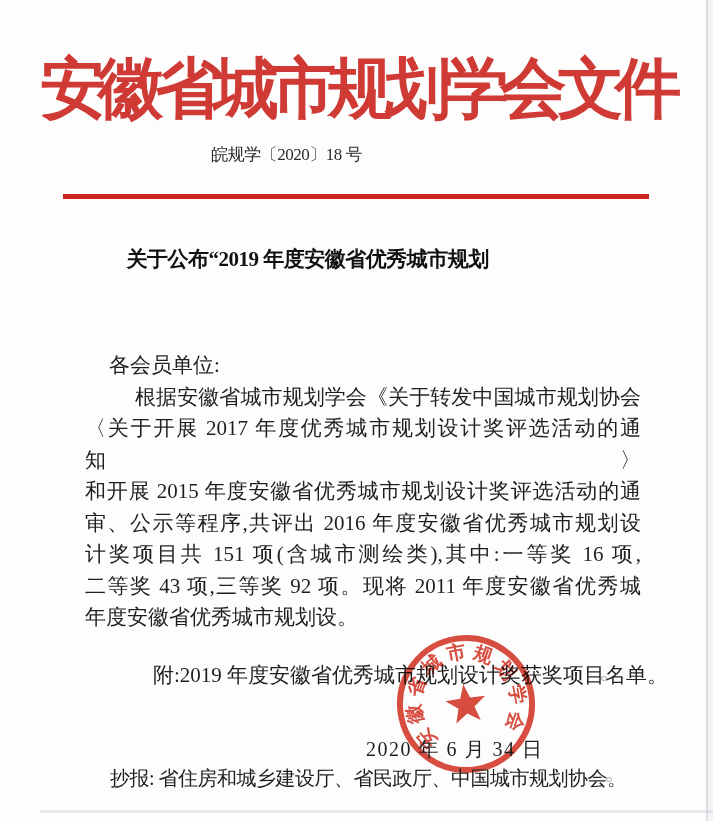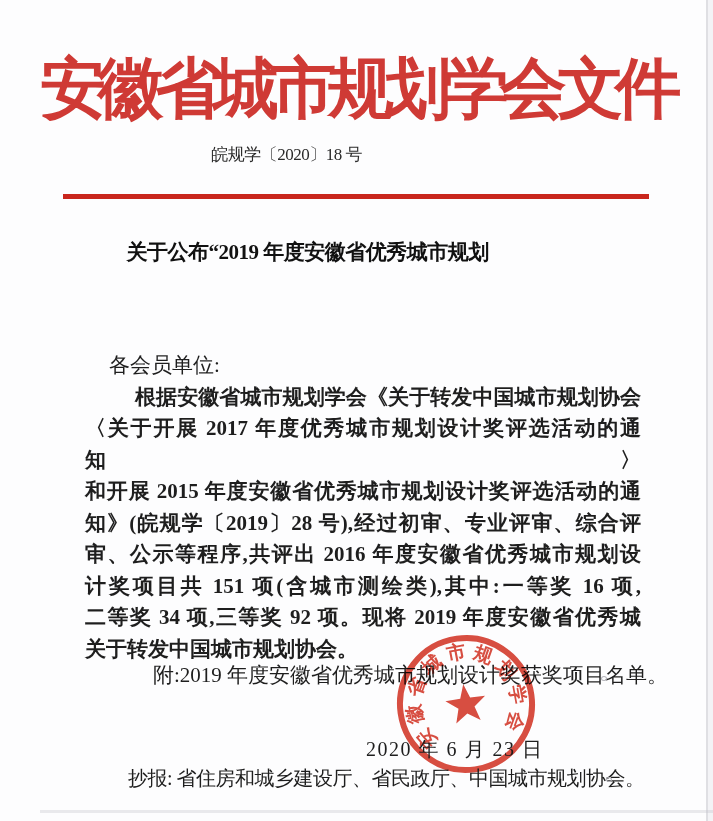--- a/index.html
+++ b/index.html
@@ -23,31 +23,31 @@
     position:absolute;left:0;top:143px;width:573px;
     text-align:center;
     font-size:17px;letter-spacing:-0.5px;color:#2b2b2b;
   }
   .red-rule{
     position:absolute;left:63px;top:194px;width:586px;height:5px;
     background:#c9261d;
   }
   
   .doc-title{
-    position:absolute;left:0;top:235px;width:615px;
+    position:absolute;left:0;top:242px;width:615px;
     text-align:center;font-weight:bold;font-size:21px;
     line-height:35px;color:#111;letter-spacing:-0.5px;
   }
   
   .body-block{
     position:absolute;left:85px;top:350px;width:556px;
     font-size:21px;line-height:31.5px;color:#1e1e1e;
   }
   .salutation{margin-left:24px;}
-  .bline{width:556px;font-weight:bold;}
+  .bline{width:556px;}
   .just{text-align:justify;text-align-last:justify;}
   .indent{text-indent:50px;}
   .attachment{
     position:absolute;left:85px;top:661px;width:600px;
     font-size:21px;color:#1e1e1e;text-indent:68px;white-space:nowrap;
   }
   
   .seal{
     position:absolute;left:391px;top:629px;width:150px;height:150px;
     transform:rotate(-8deg);
@@ -57,21 +57,21 @@
   .seal text{
     font-family:"Liberation Serif","DejaVu Serif",serif;
     font-weight:bold;font-size:19px;fill:#d53a2c;
   }
   
   .date-line{
     position:absolute;left:366px;top:736px;
     font-size:20px;letter-spacing:1.5px;color:#1e1e1e;white-space:nowrap;
   }
   .cc-line{
-    position:absolute;left:128px;top:765px;
+    position:absolute;left:110px;top:765px;
     font-size:20px;letter-spacing:-0.5px;color:#1e1e1e;white-space:nowrap;
   }
   
   .edge-line{position:absolute;left:706px;top:0;width:2px;height:821px;background:#dfdfe3;}
   .edge-strip{position:absolute;left:708px;top:0;width:5px;height:821px;background:#f3f3f6;}
   .bottom-band{position:absolute;left:40px;right:0;top:810px;height:3px;background:rgba(195,195,202,.35);}
   .speck1{position:absolute;left:601px;top:676px;width:4px;height:3px;border:1px solid #b4b4ba;border-radius:50%;}
   .speck2{position:absolute;left:606px;top:777px;width:4px;height:3px;border:1px solid #b4b4ba;border-radius:50%;}
 </style>
 </head>
@@ -87,39 +87,38 @@
 
   <div class="doc-title">
     <div>关于公布“2019 年度安徽省优秀城市规划</div>
   </div>
 
   <div class="body-block">
     <div class="salutation">各会员单位:</div>
     <div class="bline just indent">根据安徽省城市规划学会《关于转发中国城市规划协会</div>
     <div class="bline just">〈关于开展 2017 年度优秀城市规划设计奖评选活动的通知〉</div>
     <div class="bline just">和开展 2015 年度安徽省优秀城市规划设计奖评选活动的通</div>
-    <div class="bline just">知》(皖规学〔2019〕28 号),经过初审、专业评审、综合评</div>
     <div class="bline just">审、公示等程序,共评出 2016 年度安徽省优秀城市规划设</div>
     <div class="bline just">计奖项目共 151 项(含城市测绘类),其中:一等奖 16 项,</div>
-    <div class="bline just">二等奖 34 项,三等奖 92 项。现将 2019 年度安徽省优秀城</div>
-    <div class="bline">关于转发中国城市规划协会。</div>
+    <div class="bline just">二等奖 43 项,三等奖 92 项。现将 2011 年度安徽省优秀城</div>
+    <div class="bline">年度安徽省优秀城市规划设。</div>
   </div>
 
   <div class="attachment">附:2019 年度安徽省优秀城市规划设计奖获奖项目名单。</div>
 
   <svg class="seal" viewBox="0 0 150 150" aria-hidden="true">
     <circle cx="75" cy="75" r="66" fill="none" stroke="#d53a2c" stroke-width="6"></circle>
     <polygon fill="#d53a2c" points="75,55 80,69.1 95,69.5 83.1,78.6 87.3,93 75,84.5 62.7,93 66.9,78.6 55,69.5 70,69.1"></polygon>
     <path id="sealArc" d="M 42.47 107.53 A 46 46 0 1 1 107.53 107.53" fill="none" stroke="none"></path>
     <text>
       <textPath href="#sealArc" startOffset="0" textLength="212" lengthAdjust="spacing">安徽省城市规划学会</textPath>
     </text>
   </svg>
 
-  <div class="date-line">2020 年 6 月 23 日</div>
+  <div class="date-line">2020 年 6 月 34 日</div>
 
   <div class="cc-line">抄报: 省住房和城乡建设厅、省民政厅、中国城市规划协会。</div>
 
   <div class="edge-line"></div>
   <div class="edge-strip"></div>
   <div class="bottom-band"></div>
   <div class="speck1"></div>
   <div class="speck2"></div>
 
 </div>

